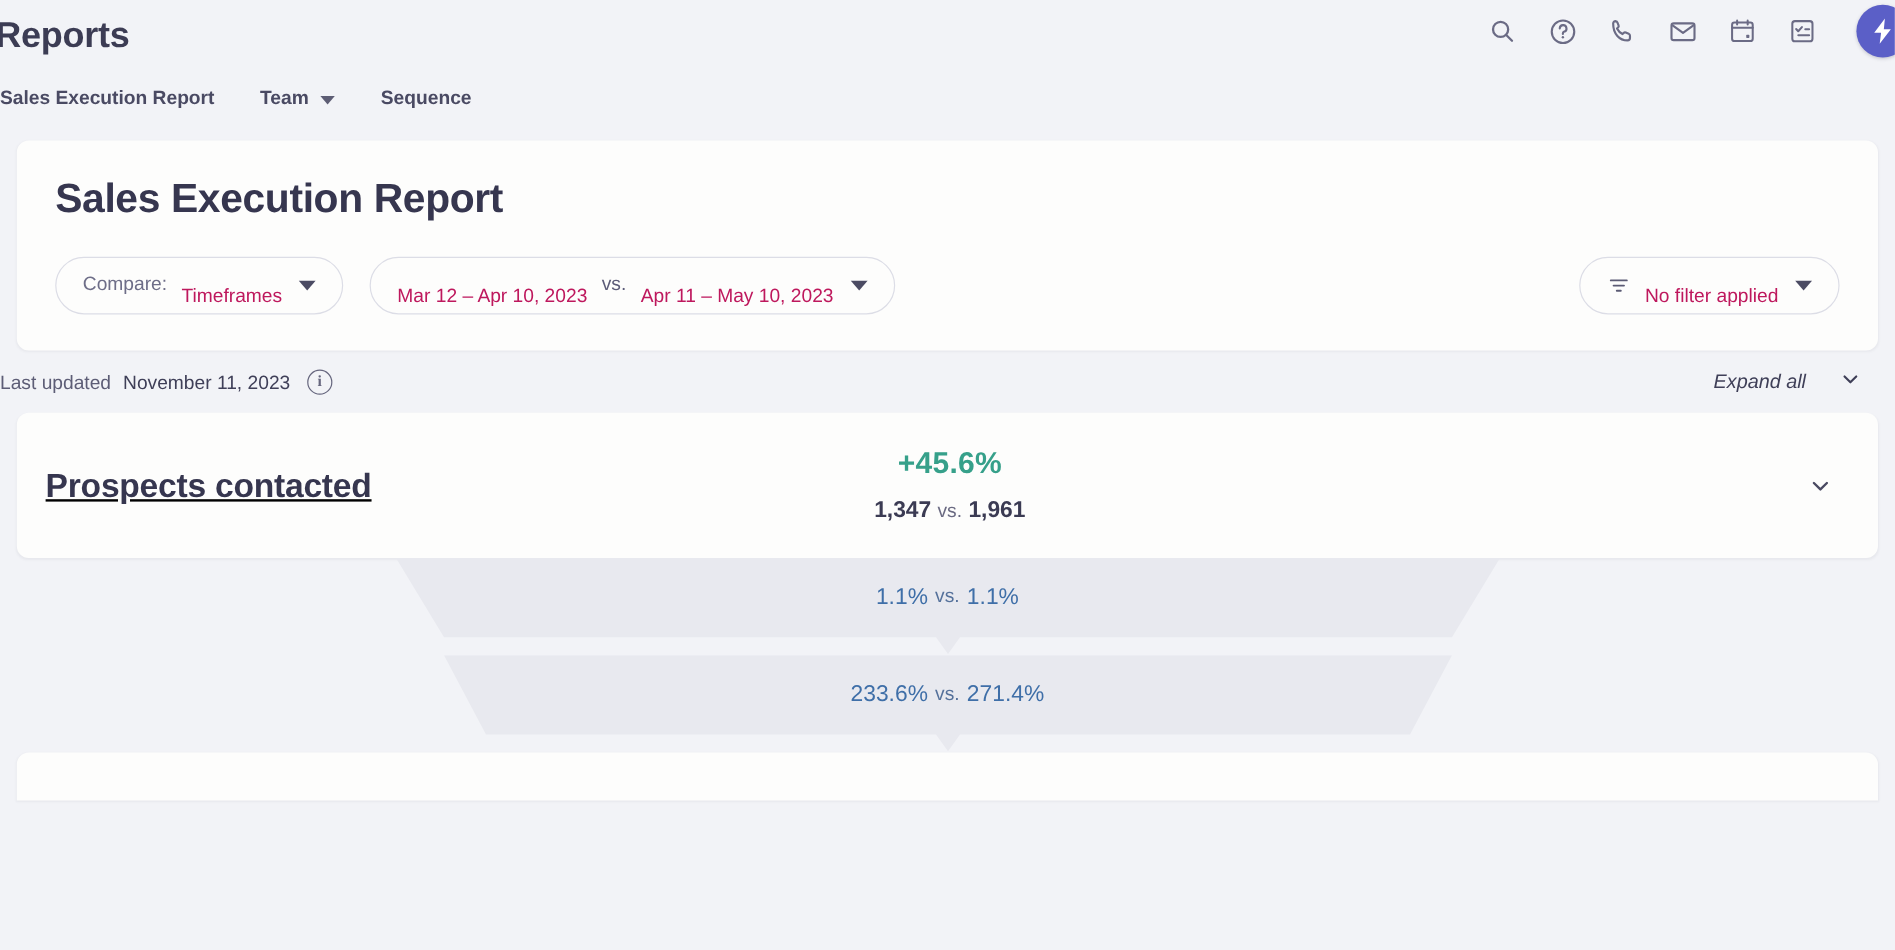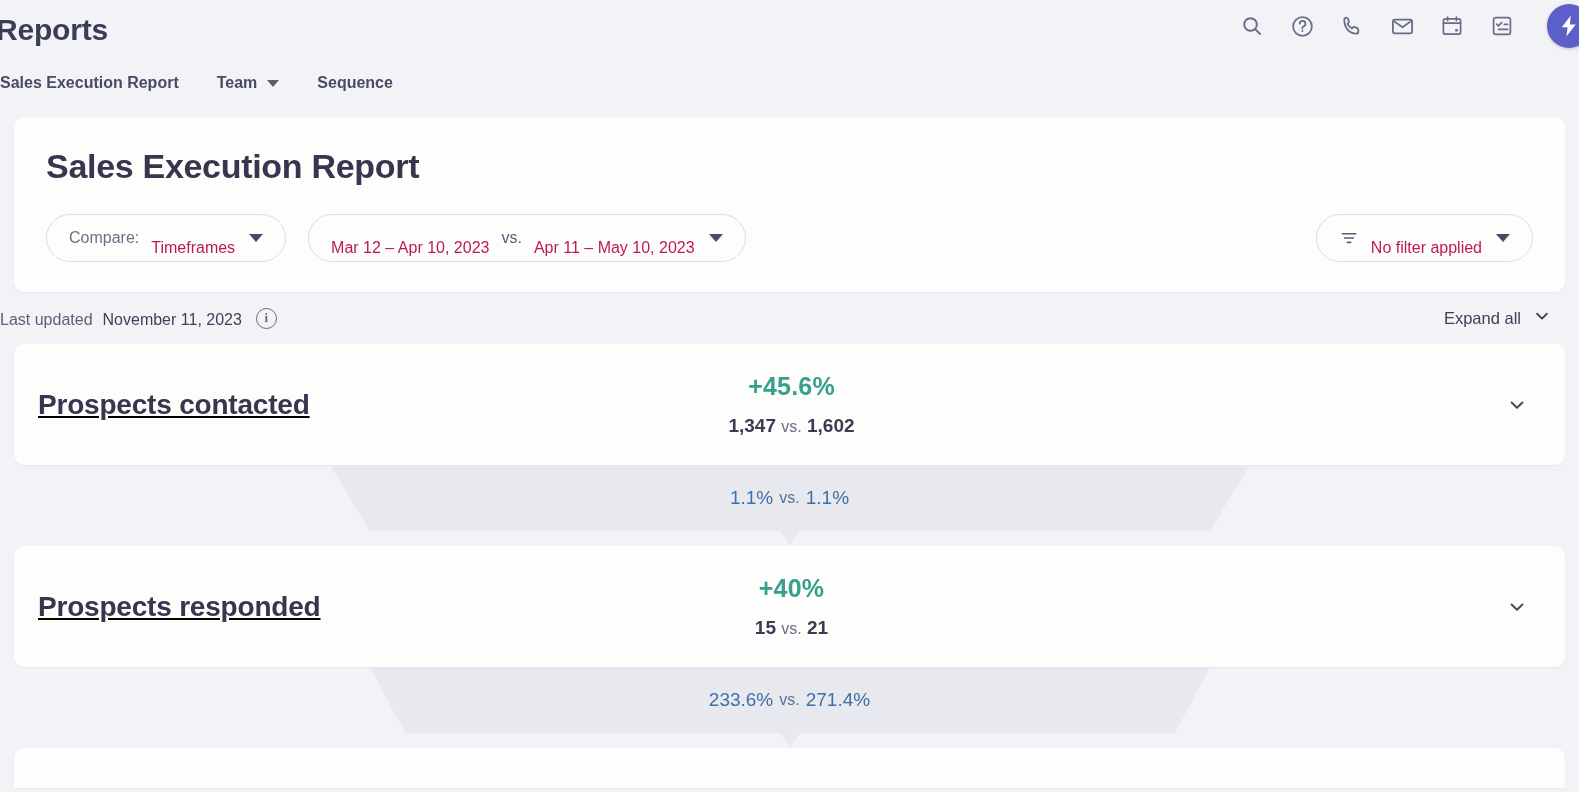--- a/index.html
+++ b/index.html
@@ -159,23 +159,24 @@
     font-weight: 700;
     display: flex; align-items: center; justify-content: center;
     font-family: "Liberation Serif", serif;
     margin-left: 4px;
   }
   .expand-all {
     position: absolute;
     right: 28px;
     display: flex;
     align-items: center;
-    gap: 12px;
+    gap: 28px;
     font-size: 16.5px;
     color: #3f3f58;
+    font-style: italic;
   }
 
   
   .stages { position: relative; }
   .stage-card {
     background: #fdfdfc;
     border-radius: 10px;
     margin: 0 14px;
     height: 121px;
     display: flex;
@@ -367,21 +368,21 @@
 <div class="stages">
 
   <div class="stage-card">
     <div class="stage-name">Prospects contacted</div>
     <div class="stage-metrics">
       <div class="stage-metrics-inner">
         <div class="delta">+45.6%</div>
         <div class="compare">
           <span class="num">1,347</span>
           <span class="vs">vs.</span>
-          <span class="num">1,602</span>
+          <span class="num">1,961</span>
         </div>
       </div>
     </div>
     <div class="stage-chevron">
       <svg width="20" height="20" viewBox="0 0 24 24" fill="none" stroke="currentColor" stroke-width="2.4" stroke-linecap="round" stroke-linejoin="round">
         <path d="M5.5 9 12 15.4 18.5 9"></path>
       </svg>
     </div>
   </div>
 
@@ -389,38 +390,20 @@
     <svg width="1579" height="81" viewBox="0 0 1579 81">
       <path d="M330 0 L1250 0 L1210 66 L800 66 L790 80 L780 66 L370 66 Z" fill="#e8e9ef"></path>
     </svg>
     <div class="connector-label">
       <span>1.1%</span>
       <span class="vs" style="margin:0 6px;">vs.</span>
       <span>1.1%</span>
     </div>
   </div>
 
-  <div class="stage-card">
-    <div class="stage-name">Prospects responded</div>
-    <div class="stage-metrics">
-      <div class="stage-metrics-inner">
-        <div class="delta">+40%</div>
-        <div class="compare">
-          <span class="num">15</span>
-          <span class="vs">vs.</span>
-          <span class="num">21</span>
-        </div>
-      </div>
-    </div>
-    <div class="stage-chevron">
-      <svg width="20" height="20" viewBox="0 0 24 24" fill="none" stroke="currentColor" stroke-width="2.4" stroke-linecap="round" stroke-linejoin="round">
-        <path d="M5.5 9 12 15.4 18.5 9"></path>
-      </svg>
-    </div>
-  </div>
 
   <div class="connector">
     <svg width="1579" height="81" viewBox="0 0 1579 81">
       <path d="M370 0 L1210 0 L1175 66 L800 66 L790 80 L780 66 L405 66 Z" fill="#e8e9ef"></path>
     </svg>
     <div class="connector-label">
       <span>233.6%</span>
       <span class="vs" style="margin:0 6px;">vs.</span>
       <span>271.4%</span>
     </div>

